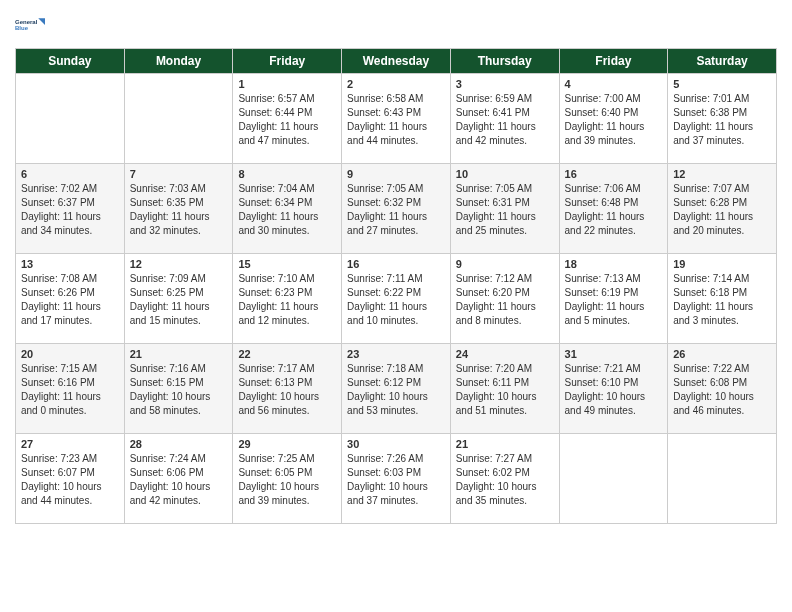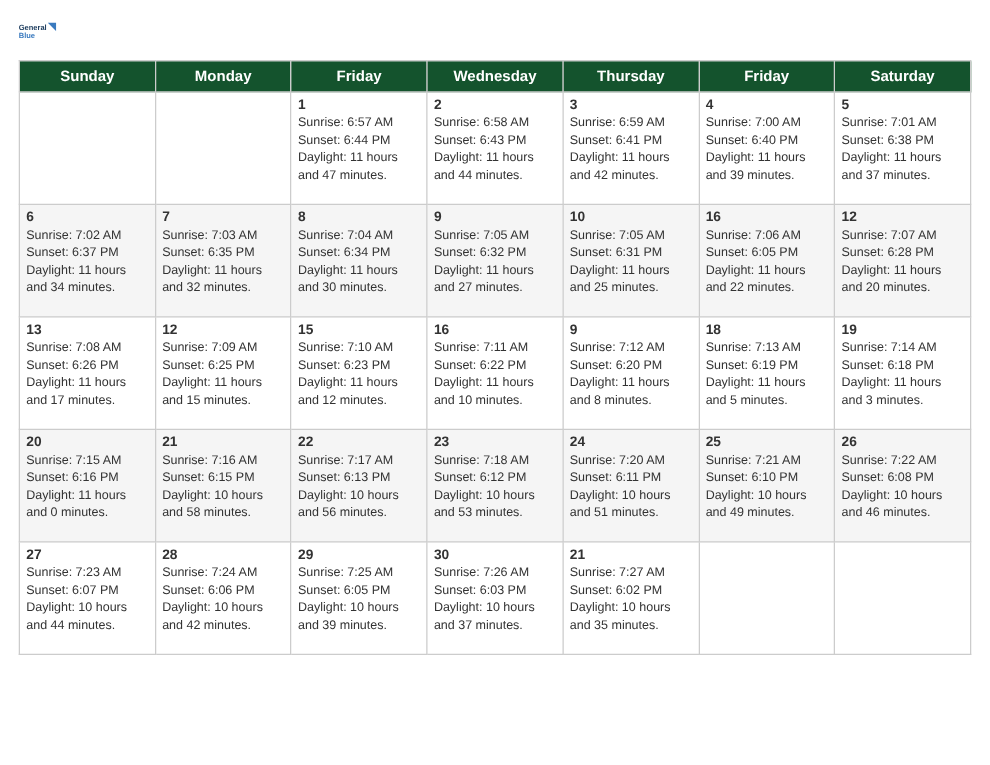--- a/index.html
+++ b/index.html
@@ -168,21 +168,21 @@
         </td>
         <td>
           <span class="day-num">10</span>
           <div class="cell-content">Sunrise: 7:05 AM
 Sunset: 6:31 PM
 Daylight: 11 hours and 25 minutes.</div>
         </td>
         <td>
           <span class="day-num">16</span>
           <div class="cell-content">Sunrise: 7:06 AM
-Sunset: 6:05 PM
+Sunset: 6:48 PM
 Daylight: 11 hours and 22 minutes.</div>
         </td>
         <td>
           <span class="day-num">12</span>
           <div class="cell-content">Sunrise: 7:07 AM
 Sunset: 6:28 PM
 Daylight: 11 hours and 20 minutes.</div>
         </td>
       </tr>
       <tr>
@@ -254,21 +254,21 @@
 Sunset: 6:12 PM
 Daylight: 10 hours and 53 minutes.</div>
         </td>
         <td>
           <span class="day-num">24</span>
           <div class="cell-content">Sunrise: 7:20 AM
 Sunset: 6:11 PM
 Daylight: 10 hours and 51 minutes.</div>
         </td>
         <td>
-          <span class="day-num">25</span>
+          <span class="day-num">31</span>
           <div class="cell-content">Sunrise: 7:21 AM
 Sunset: 6:10 PM
 Daylight: 10 hours and 49 minutes.</div>
         </td>
         <td>
           <span class="day-num">26</span>
           <div class="cell-content">Sunrise: 7:22 AM
 Sunset: 6:08 PM
 Daylight: 10 hours and 46 minutes.</div>
         </td>

